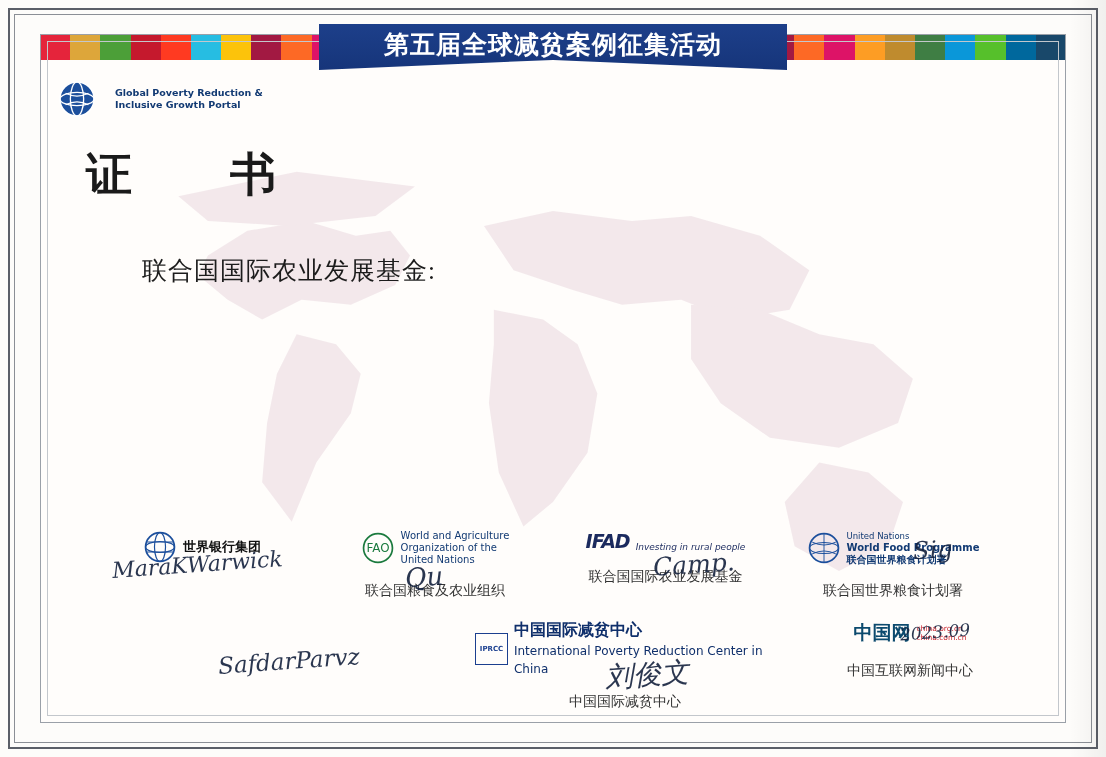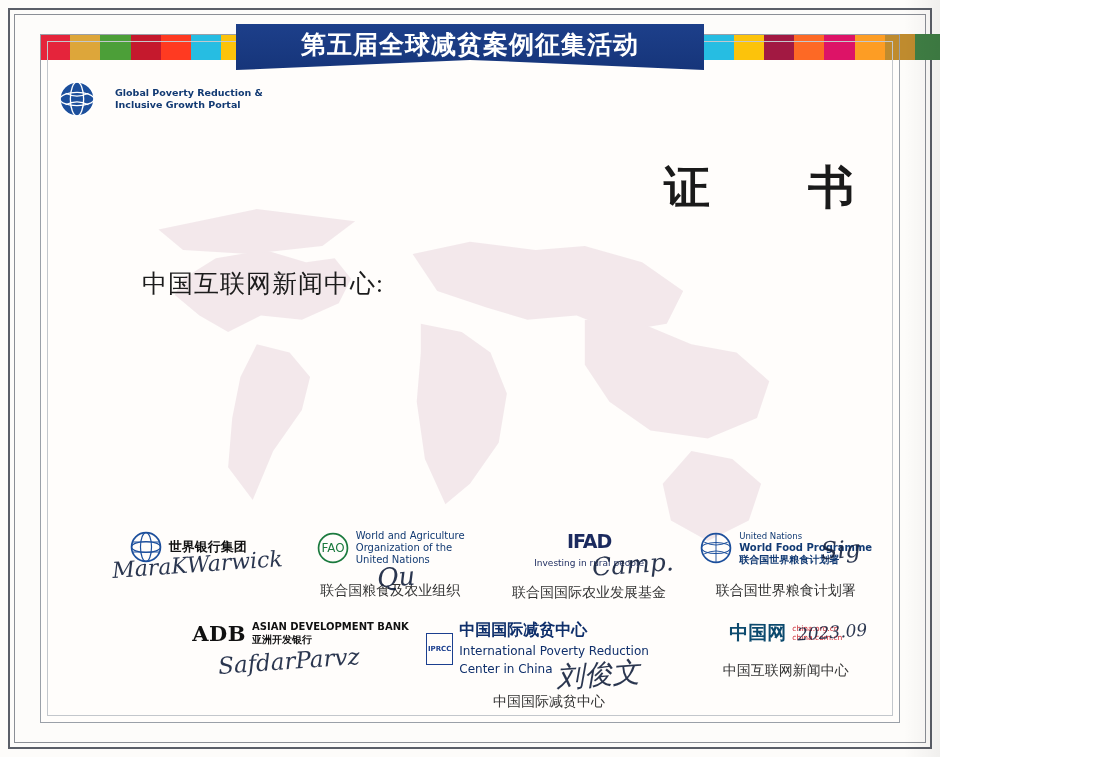--- a/index.html
+++ b/index.html
@@ -9,21 +9,21 @@
   }
   body {
     width: 1106px;
     height: 757px;
     font-family: "Liberation Serif", serif;
     overflow: hidden;
   }
 
   .certificate {
     position: relative;
-    width: 940px;
+    width: 1106px;
     height: 757px;
     background: #fdfcfa;
     box-sizing: border-box;
     overflow: hidden;
   }
 
   
   .frame-outer {
     position: absolute;
     left: 8px;
@@ -153,26 +153,26 @@
   .content {
     position: absolute;
     left: 60px;
     top: 120px;
     right: 60px;
     bottom: 50px;
     z-index: 10;
   }
 
   .doc-title {
-    text-align: right;
+    text-align: left;
     font-size: 46px;
     font-weight: bold;
     letter-spacing: 26px;
     color: #1a1a1a;
-    margin-top: 37px;
+    margin-top: 24px;
     font-family: "DejaVu Sans", sans-serif;
     text-indent: 26px;
   }
 
   .salutation {
     margin-top: 48px;
     margin-left: 82px;
     font-size: 25px;
     color: #1c1c1c;
     letter-spacing: 1px;
@@ -403,21 +403,21 @@
     <span class="logo-text">
       <span>Global Poverty Reduction &amp;</span><br>
       <span>Inclusive Growth Portal</span>
     </span>
   </div>
 
   <div class="content">
 
     <div class="doc-title">证　书</div>
 
-    <div class="salutation">中国互联网新闻中心:</div>
+    <div class="salutation">联合国国际农业发展基金:</div>
 
 
 
     <div class="logo-row logo-row-1">
 
       <div class="logo-cell" style="margin-left:42px; width:200px;">
         <div class="logo-main">
           <span class="wb-globe">
             <svg viewBox="0 0 40 40" width="34" height="34">
               <circle cx="20" cy="20" r="17" fill="none" stroke="#1c4f9c" stroke-width="2"></circle>
@@ -443,21 +443,21 @@
             <span>World and Agriculture</span><br>
             <span>Organization of the</span><br>
             <span>United Nations</span>
           </span>
         </div>
         <span class="logo-caption">联合国粮食及农业组织</span>
         <span class="signature" style="left:85px; top:32px; font-size:26px;">Qu</span>
       </div>
 
       <div class="logo-cell" style="margin-left:8px; width:215px;">
-        <div class="logo-main" style="flex-direction:column; align-items:center;">
+        <div class="logo-main" style="flex-direction:row; align-items:flex-end;font-style:italic;">
           <span class="ifad-mark">IFAD</span>
           <span class="ifad-tag">Investing in rural people</span>
         </div>
         <span class="logo-caption">联合国国际农业发展基金</span>
         <span class="signature" style="left:95px; top:20px; font-size:25px;">Camp.</span>
       </div>
 
       <div class="logo-cell" style="margin-left:10px; width:220px;">
         <div class="logo-main">
           <span class="wfp-logo">
@@ -475,27 +475,20 @@
           </span>
         </div>
         <span class="logo-caption">联合国世界粮食计划署</span>
         <span class="signature" style="left:130px; top:6px; font-size:24px;">Sig</span>
       </div>
     </div>
 
     <div class="logo-row logo-row-2">
 
       <div class="logo-cell" style="margin-left:130px; width:270px;">
-        <div class="logo-main">
-          <span class="adb-mark">ADB</span>
-          <span class="adb-text">
-            <span>ASIAN DEVELOPMENT BANK</span><br>
-            <span>亚洲开发银行</span>
-          </span>
-        </div>
         <span class="signature" style="left:28px; top:28px; font-size:23px;">SafdarParvz</span>
       </div>
 
       <div class="logo-cell" style="margin-left:15px; width:300px;">
         <div class="logo-main">
           <span class="iprcc-box">IPRCC</span>
           <span style="text-align:left;">
             <span class="iprcc-cn">中国国际减贫中心</span><br>
             <span class="iprcc-en">International Poverty Reduction Center in China</span>
           </span>

